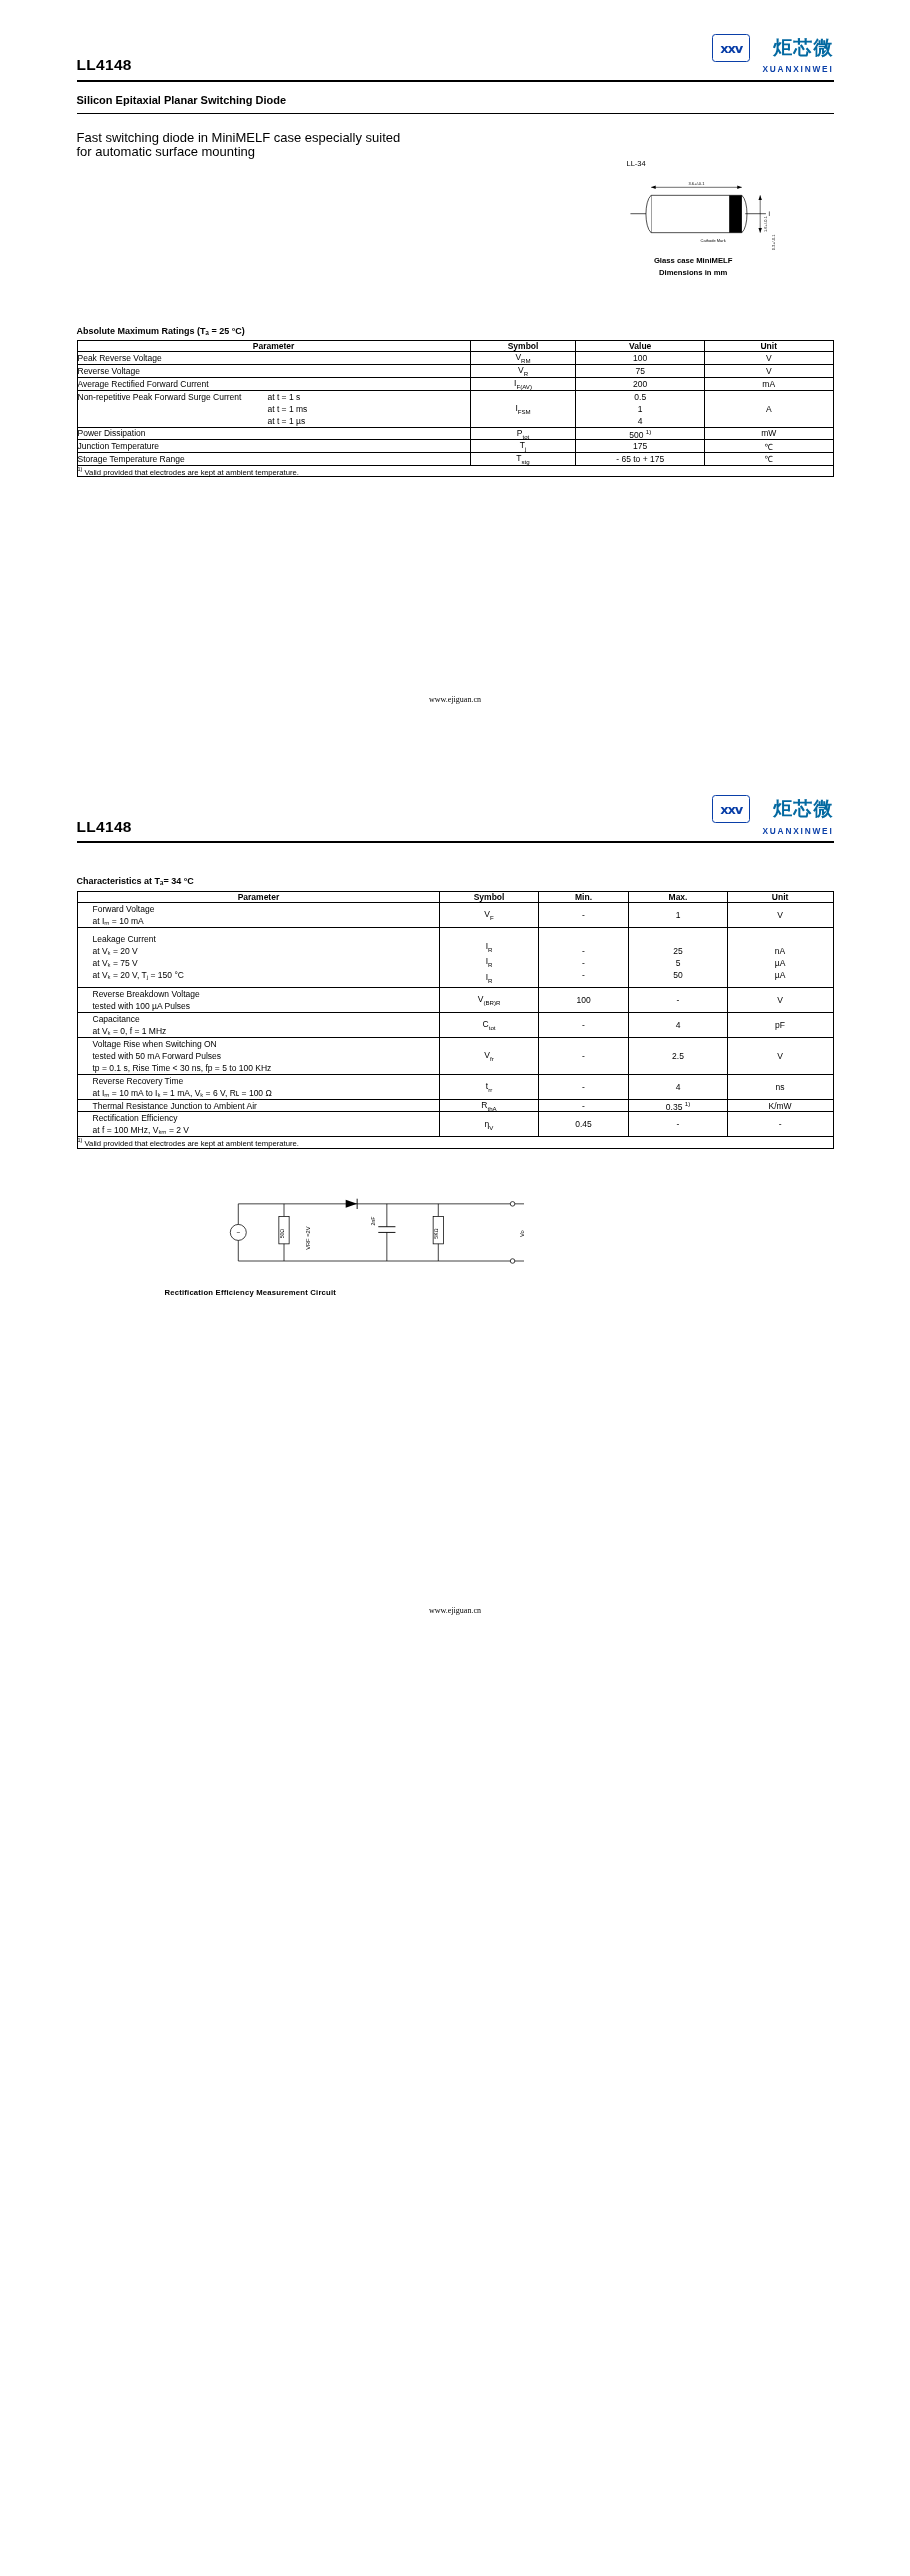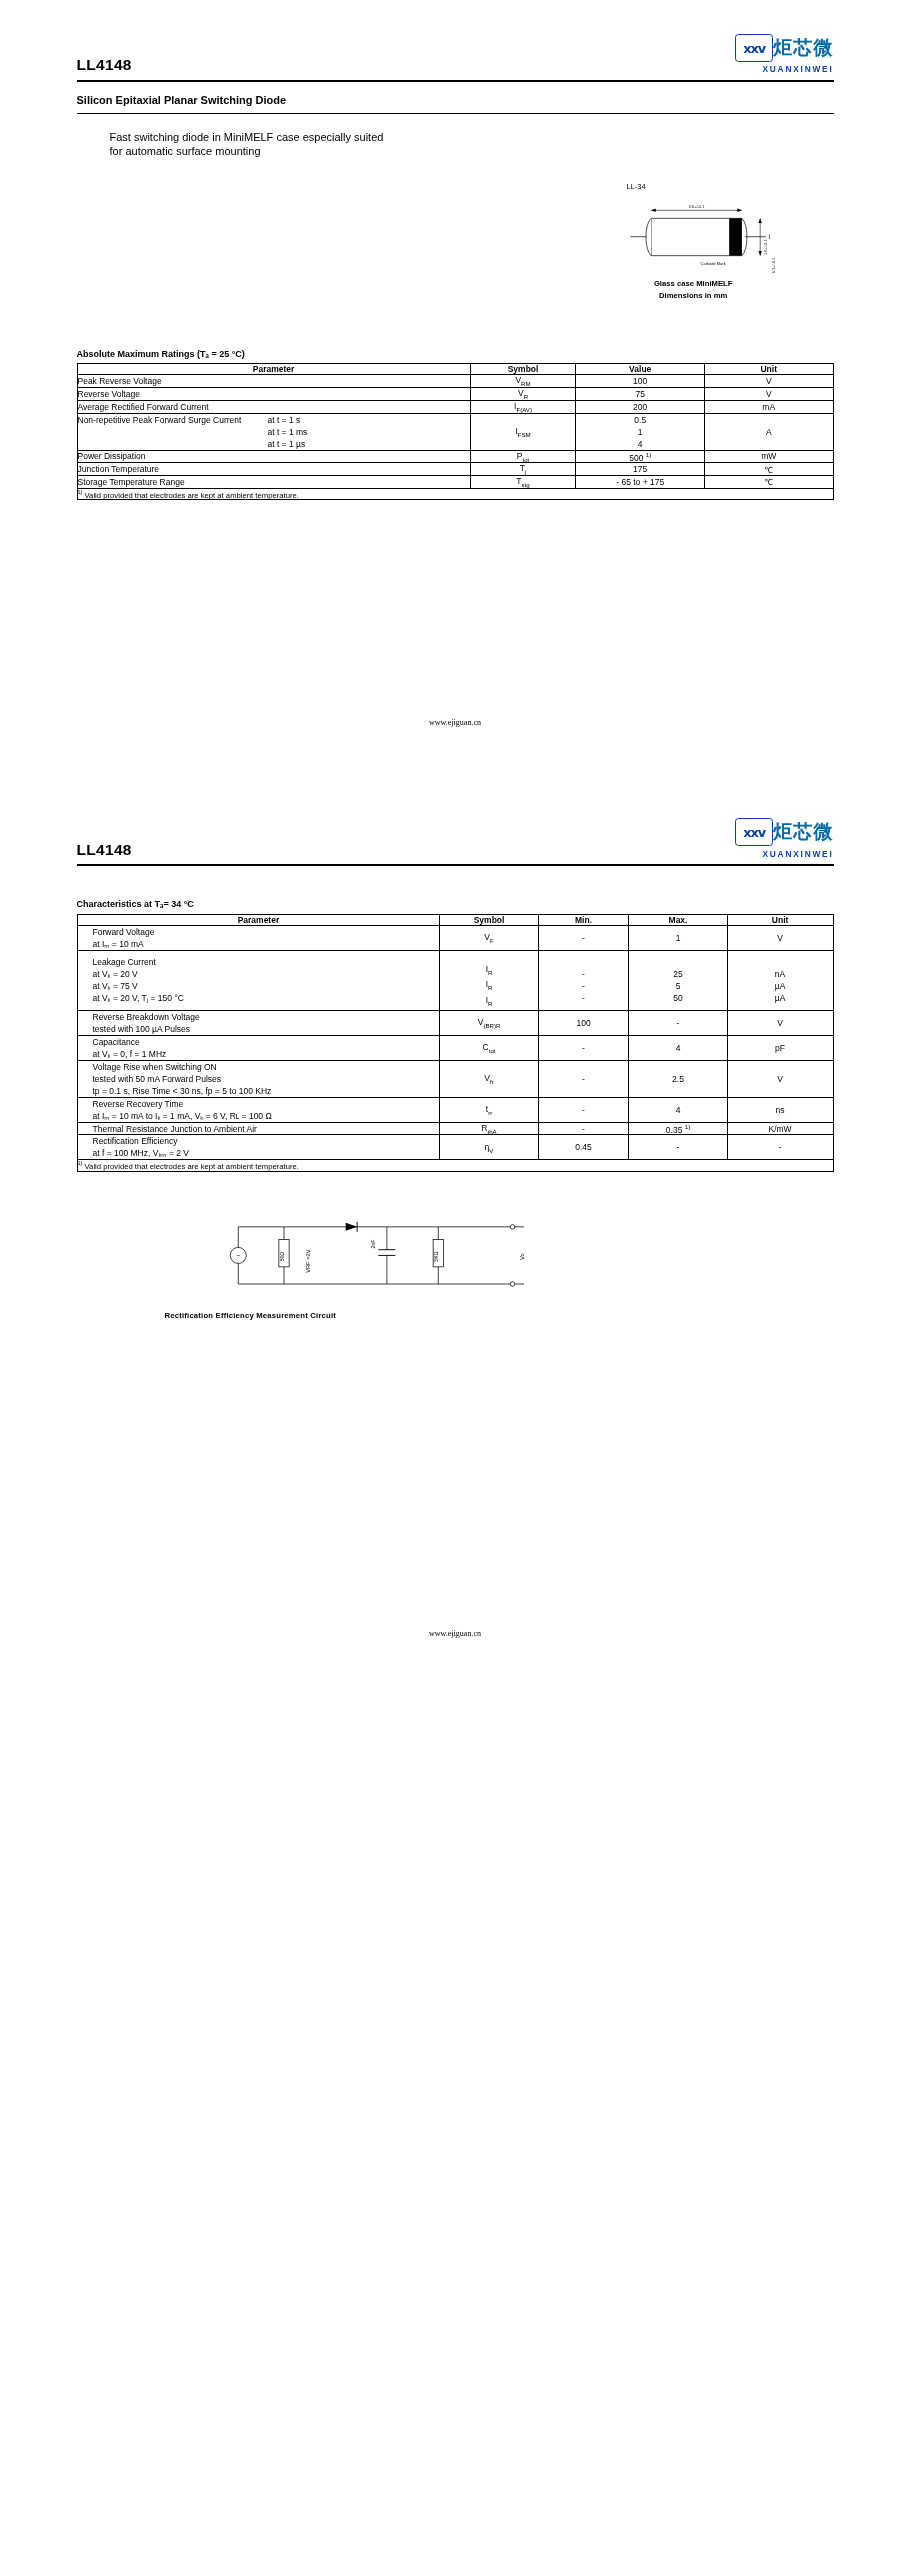--- a/index.html
+++ b/index.html
@@ -5,33 +5,33 @@
   html,body{margin:0;padding:0;background:#ffffff;}
   body{font-family:"Liberation Sans", sans-serif;color:#000;}
   .page{width:910px;background:#fff;position:relative;}
   .sheet{width:910px;position:relative;}
   .inner{width:757px;margin:0 auto;position:relative;}
 
   
   .hdr{display:flex;align-items:flex-end;justify-content:space-between;padding-top:34px;}
   .part-no{font-size:15.5px;font-weight:bold;letter-spacing:0.3px;}
   .logo{display:flex;flex-direction:column;align-items:flex-end;}
-  .logo-row{display:flex;align-items:center;gap:0;}
+  .logo-row{display:flex;align-items:center;gap:23px;}
   .logo-mark{width:36px;height:26px;border:1.7px solid #0a3fa8;border-radius:3.4px;display:flex;align-items:center;justify-content:center;}
   .logo-mark span{color:#0a3fa8;font-size:13px;font-weight:bold;letter-spacing:-1.1px;font-family:"DejaVu Sans",sans-serif;}
   .logo-cn{font-size:19px;font-weight:bold;color:#0369a1;letter-spacing:1.1px;}
   .logo-sub{font-size:8.3px;color:#0a3fa8;letter-spacing:1.8px;margin-top:2.3px;font-weight:bold;}
   .rule{height:1.7px;background:#000;margin-top:5.7px;}
   .rule.thin{height:1.1px;}
 
   .subtitle{font-size:11px;font-weight:bold;margin-top:12.6px;}
-  .desc{font-size:11px;line-height:13.8px;margin-top:17px;margin-left:33px;}
-
-  
-  .pkg-wrap{margin-top:23px;height:138px;position:relative;}
+  .desc{font-size:13px;line-height:13.8px;margin-top:17px;}
+
+  
+  .pkg-wrap{height:138px;position:relative;}
   .pkg{position:absolute;left:528px;top:0;width:207px;}
   .ll34{font-size:7.5px;margin-left:22px;}
   .pkgbox{margin-top:10.3px;margin-left:22px;position:relative;width:155px;height:69px;}
   .pkg-caption{margin-top:8px;margin-left:5.7px;font-size:7.7px;font-weight:bold;text-align:center;width:166px;line-height:11.5px;}
 
   
   .sect-title{font-size:9px;font-weight:bold;margin-top:29px;margin-bottom:4.6px;}
   table.dt{border-collapse:collapse;width:100%;font-size:8.5px;}
   table.dt td,table.dt th{border:0.6px solid #000;padding:0;}
   .c{text-align:center;}

